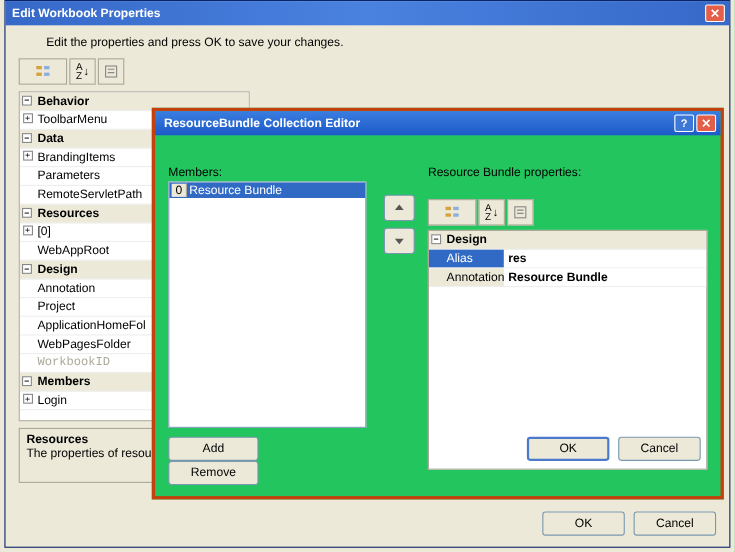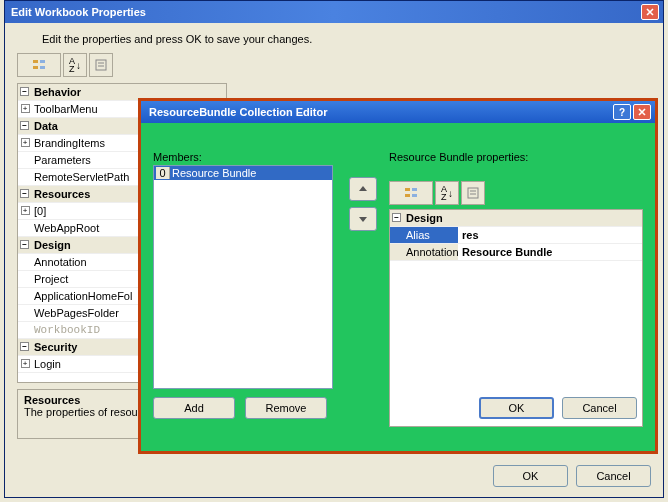--- a/index.html
+++ b/index.html
@@ -42,21 +42,21 @@
   .inner-titlebar .title { flex: 1; font-weight: bold; padding-left: 4px; }
   .inner-body { position: absolute; top: 22px; left: 0; right: 0; bottom: 0; padding: 10px 24px; }
   
   .inner-left { position: absolute; left: 12px; top: 28px; width: 210px; }
   .members-label { margin-bottom: 2px; }
   .members-list { border: 1px solid #7f9db9; background: #fff; width: 180px; height: 224px; }
   .member-item { background: #316ac5; color: #fff; padding: 1px 2px; display: flex; }
   .member-idx { background: #ece9d8; color: #000; width: 14px; text-align: center; border-right: 1px solid #aca899; margin-right: 2px; }
   .updown-col { position: absolute; left: 196px; top: 12px; display: flex; flex-direction: column; gap: 6px; }
   .updown-btn { width: 28px; height: 24px; border: 1px solid #7a98af; background: #ece9d8; border-radius: 3px; display:flex; align-items:center; justify-content:center; cursor:pointer; }
-  .addremove { display: flex; gap: 10px; margin-top: 8px; }
+  .addremove { display: flex; gap: 0; margin-top: 8px; flex-direction: column; }
   .addremove .btn { width: 82px; }
   
   .inner-right { position: absolute; left: 248px; top: 28px; right: 12px; }
   .props-label { margin-bottom: 18px; }
   .right-toolbar { display:flex; gap:2px; margin-bottom: 4px; }
   .right-grid { border: 1px solid #aca899; background: #fff; height: 218px; }
   .rg-row { display:flex; border-bottom:1px solid #eee; }
   .rg-name { width: 68px; padding: 2px 4px 2px 16px; position: relative; background:#ece9d8; }
   .rg-val { flex:1; padding: 2px 4px; background:#fff; }
   .rg-row.sel .rg-name { background:#316ac5; color:#fff; }
@@ -150,21 +150,21 @@
           <span class="name">ApplicationHomeFol</span>
         </div>
       <div class="prop-row">
           <span class="exp"></span>
           <span class="name">WebPagesFolder</span>
         </div>
       <div class="prop-row disabled">
           <span class="exp"></span>
           <span class="name">WorkbookID</span>
         </div>
-      <div class="cat-header"><span class="toggle">−</span><span>Security</span></div>
+      <div class="cat-header"><span class="toggle">−</span><span>Members</span></div>
       <div class="prop-row">
           <span class="exp"><span class="box">+</span></span>
           <span class="name">Login</span>
         </div>
     </div>
 
     <div class="desc-panel">
       <div class="dtitle">Resources</div>
       <div>The properties of resou</div>
     </div>

